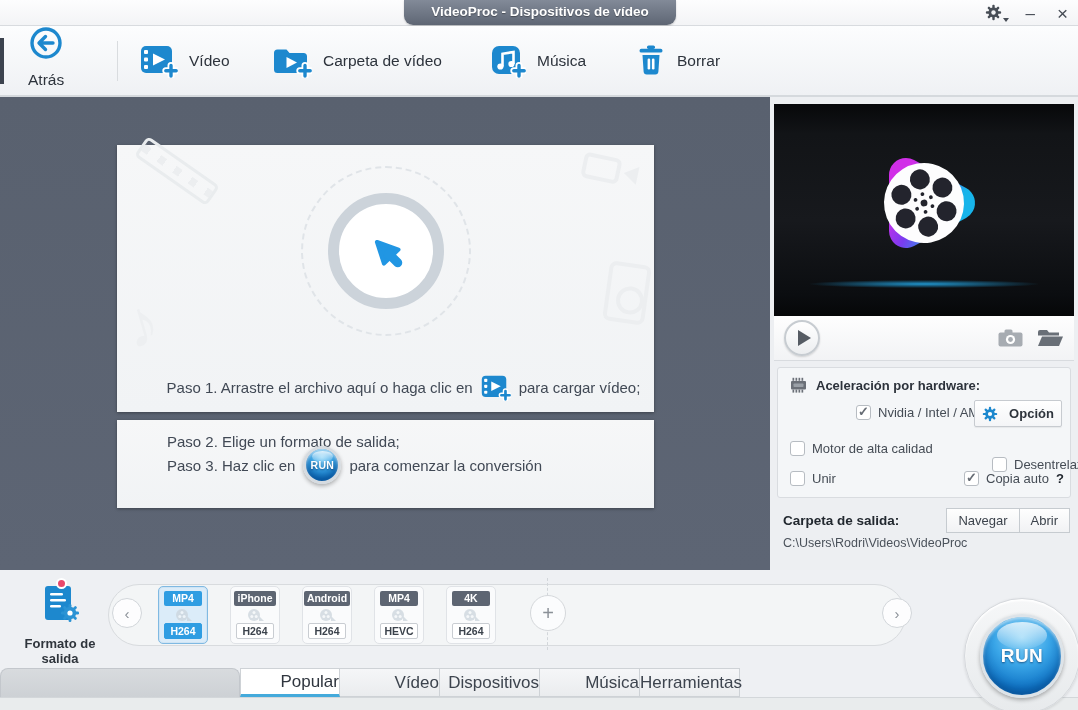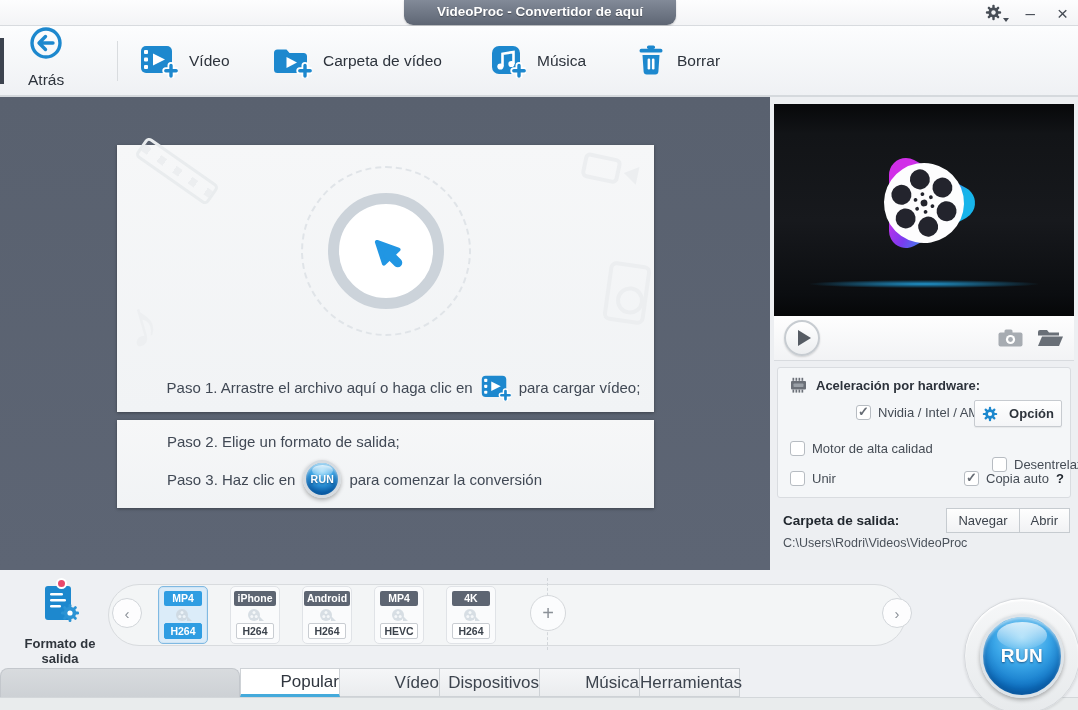--- a/index.html
+++ b/index.html
@@ -37,21 +37,21 @@
   #card2 { top:323px; height:88px; }
 
   .dash-circle { position:absolute; left:184px; top:21px; width:170px; height:170px;
     border:2px dashed #e0e4e8; border-radius:50%; }
   .drop-ring { position:absolute; left:211px; top:48px; width:116px; height:116px; border-radius:50%;
     background:#fff; border:11px solid #ccd3da; display:flex; align-items:center; justify-content:center; }
 
   .step-row { display:flex; align-items:center; gap:8px; font-size:15px; color:#414955; }
   #step1-row { position:absolute; left:0; right:0; bottom:11px; justify-content:center;padding-left:36px; }
   #step2 { position:absolute; left:50px; top:13px; font-size:15px; color:#414955; }
-  #step3-row { position:absolute; left:50px; top:40px; }
+  #step3-row { position:absolute; left:50px; top:26px; }
 
   .wm { position:absolute; color:#eceef0; }
   .wm-strip { left:16px; top:14px; width:88px; height:24px; border:3px solid #e9ecee; border-radius:5px;
     transform:rotate(35deg);
     background:repeating-linear-gradient(90deg,#eceef0 0 7px, transparent 7px 19px);
     background-size:100% 8px; background-position:0 5px; background-repeat:no-repeat; }
   .wm-note { left:8px; top:140px; font-size:66px; transform:rotate(-16deg); color:#edeff1; }
   .wm-cam { position:absolute; right:16px; top:6px; width:56px; height:40px; transform:rotate(12deg); }
   .wm-cam .body { position:absolute; left:0; top:6px; width:38px; height:26px; border:4px solid #eceef0; border-radius:6px; }
   .wm-cam .lens { position:absolute; right:0; top:10px; width:0; height:0;
@@ -166,21 +166,21 @@
   .red-dot { position:absolute; right:16px; top:-2px; width:11px; height:11px; border-radius:50%;
     background:#e8486b; border:2px solid #fff; }
   svg { display:block; }
 </style>
 </head>
 <body>
 
 <div id="app">
 
   <div id="titlebar">
-    <div class="title-tab">VideoProc - Convertidor de aquí</div>
+    <div class="title-tab">VideoProc - Dispositivos de vídeo</div>
     <div class="win-ctrls">
       <span class="win-btn gear-wrap">
         <svg width="17" height="17" viewBox="0 0 20 20">
           <g fill="#474d56">
             <rect x="8.6" y="1" width="2.8" height="18" rx="1.2"></rect>
             <rect x="8.6" y="1" width="2.8" height="18" rx="1.2" transform="rotate(45 10 10)"></rect>
             <rect x="8.6" y="1" width="2.8" height="18" rx="1.2" transform="rotate(90 10 10)"></rect>
             <rect x="8.6" y="1" width="2.8" height="18" rx="1.2" transform="rotate(135 10 10)"></rect>
             <circle cx="10" cy="10" r="6"></circle>
           </g>

